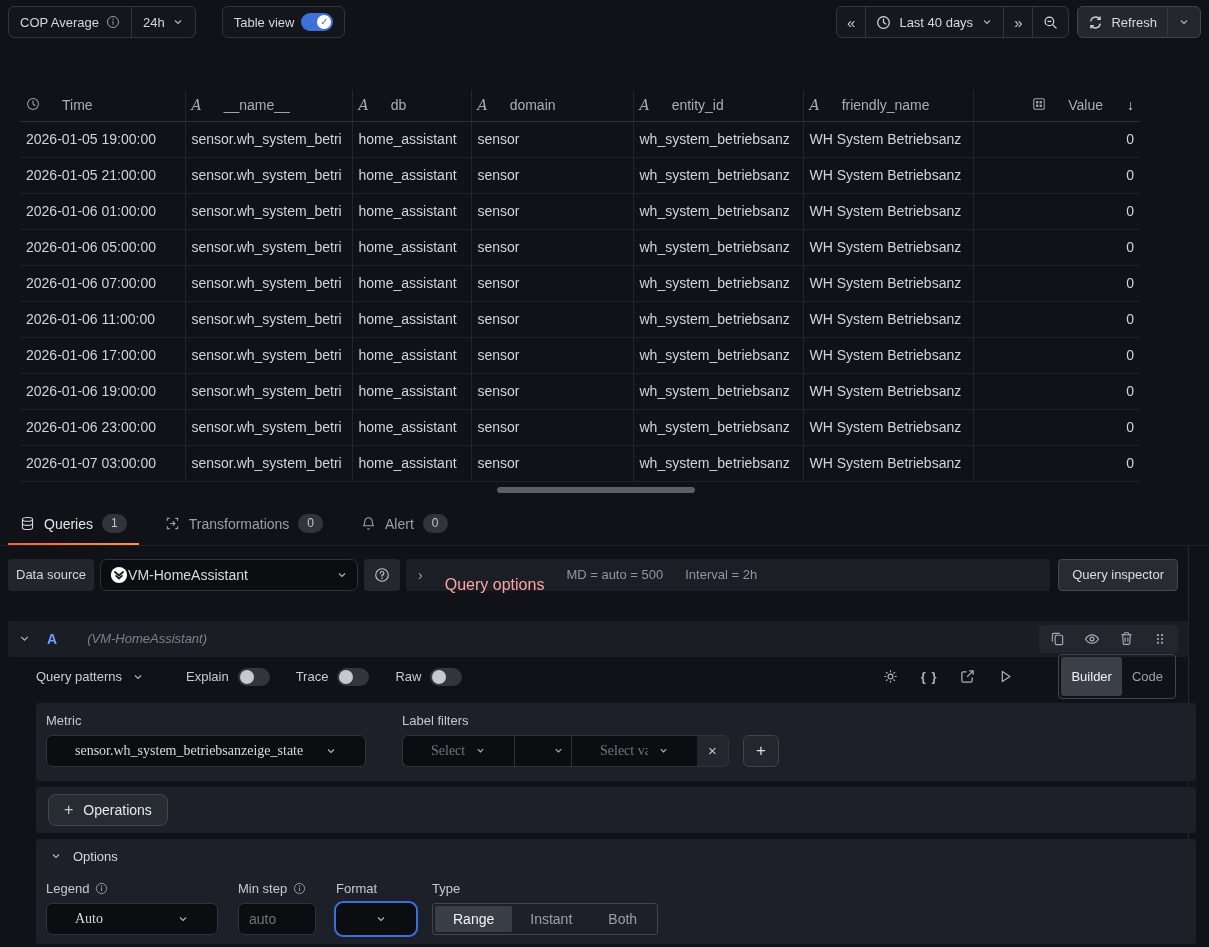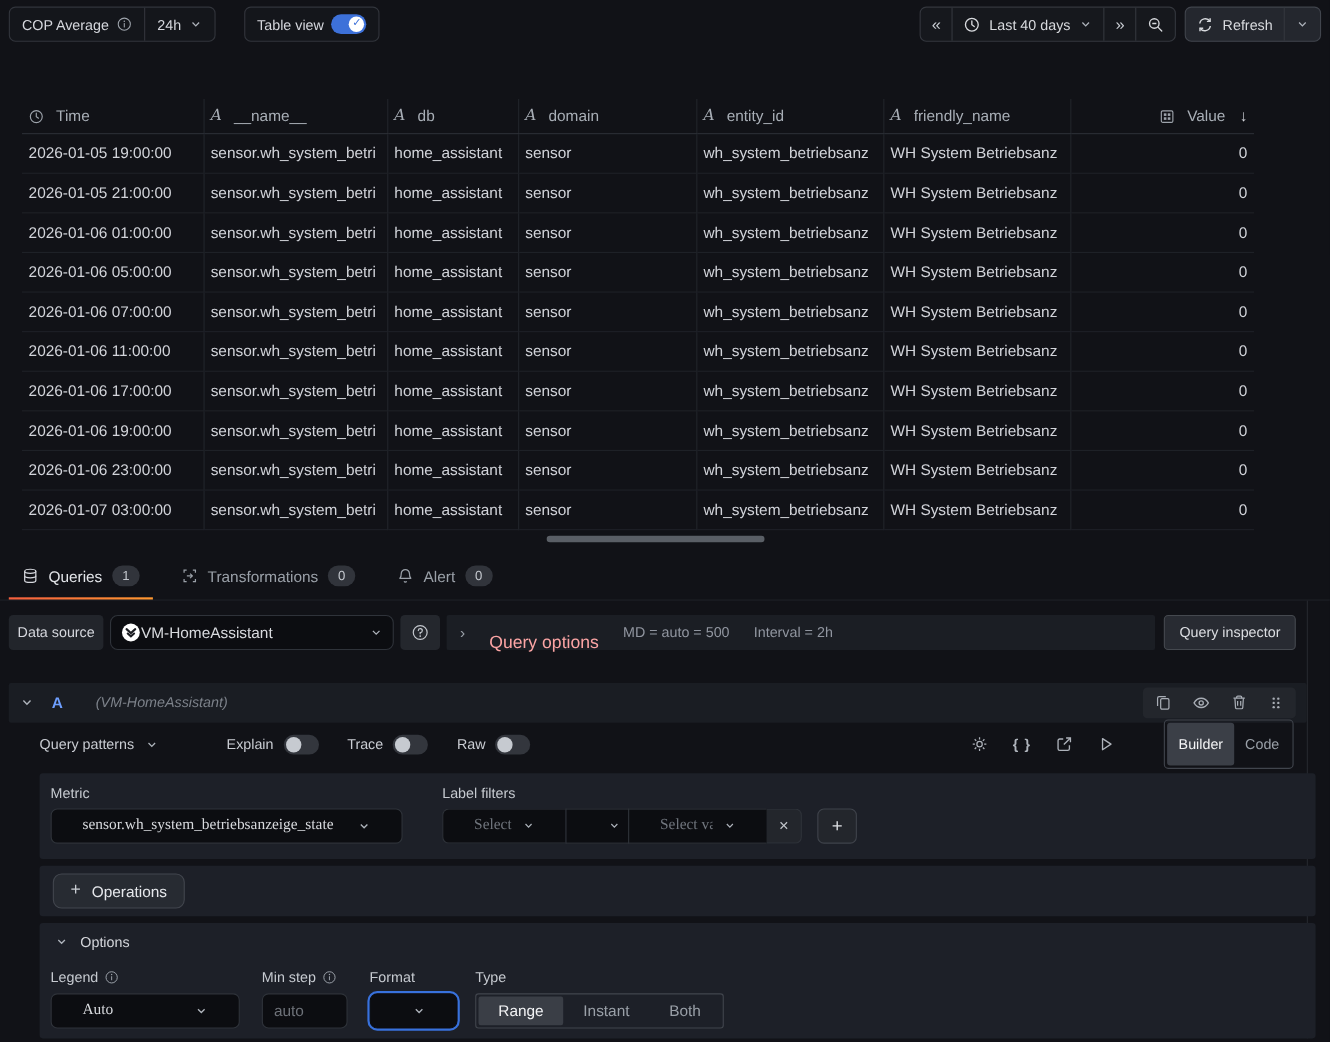--- a/index.html
+++ b/index.html
@@ -26,21 +26,21 @@
   .btn-group { display:flex; align-items:stretch; height:32px; border:1px solid #34373e; border-radius:6px; background:#16181d; }
   .btn-group .bseg { display:flex; align-items:center; gap:8px; padding:0 10px; font-size:13px; color:#d8dade; cursor:pointer; }
   .btn-group .bseg + .bseg { border-left:1px solid #34373e; }
   .guillemet { font-size:15px; color:#c9cdd3; }
   .refresh-group { margin-left:8px; background:#24272e; border-color:#41454d; }
 
   
   .table-area { margin:46px 20px 0 20px; }
   table { border-collapse:collapse; table-layout:fixed; width:1120px; }
   th { height:31px; font-weight:400; font-size:14px; color:#a8aeb6; text-align:left; padding:0 6px; border-bottom:1px solid #2c2f36; white-space:nowrap; overflow:hidden; cursor:pointer; }
-  th .hwrap { display:flex; align-items:flex-end; gap:11px; }
+  th .hwrap { display:flex; align-items:flex-start; gap:22px; }
   th.value-col .hwrap { justify-content:flex-end; }
   td { height:36px; font-size:14px; color:#d2d4da; padding:0 6px; border-bottom:1px solid #1e2127; white-space:nowrap; overflow:hidden; }
   th:not(:last-child), td:not(:last-child) { border-right:1px solid #22252b; }
   td.value-cell { text-align:right; }
   .field-ic { font-family:"DejaVu Serif", serif; font-style:italic; font-size:14px; color:#a8aeb6; }
   .sort-arrow { color:#d2d4da; font-size:14px; margin-left:2px; }
 
   .hscroll { position:relative; height:7px; margin:5px 20px 0 20px; }
   .hscroll .thumb { position:absolute; left:477px; top:0; width:198px; height:6px; border-radius:3px; background:#5a5f66; cursor:grab; }
 
@@ -70,21 +70,21 @@
   .q-header { margin-top:30px; height:36px; background:#1a1d23; border-radius:2px; display:flex; align-items:center; padding:0 10px; }
   .q-header .qchev { color:#aeb3bb; margin-right:16px; cursor:pointer; }
   .refid { color:#6e9fff; font-size:14px; font-weight:700; margin-right:30px; }
   .ds-hint { font-style:italic; font-size:13px; color:#7d828a; }
   .q-actions { margin-left:auto; height:28px; display:flex; align-items:center; gap:19px; padding:0 11px; background:#23262c; border-radius:4px; color:#a8adb5; }
   .q-actions .icon { cursor:pointer; }
 
   .patterns-row { height:40px; display:flex; align-items:center; padding-left:28px; padding-right:12px; }
   .patterns-dd { display:flex; align-items:center; gap:10px; font-size:13px; color:#c9ccd2; cursor:pointer; }
   .toggle-item { display:flex; align-items:center; gap:9px; font-size:13px; color:#c9ccd2; }
-  .toggle-item:nth-of-type(2) { margin-left:62px; }
+  .toggle-item:nth-of-type(2) { margin-left:42px; }
   .toggle-item + .toggle-item { margin-left:26px; }
   .editor-icons { margin-left:auto; display:flex; align-items:center; gap:23px; color:#aeb3bb; }
   .editor-icons .icon { cursor:pointer; }
   .braces-ic { font-size:13px; letter-spacing:1px; color:#aeb3bb; font-weight:700; }
   .mode-switch { display:flex; border:1px solid #41454d; border-radius:4px; padding:2px; margin-left:22px; }
   .mode { padding:12px 10px; font-size:13px; color:#9aa0a8; border-radius:3px; cursor:pointer; }
   .mode.active { background:#3b3f47; color:#f2f3f5; }
 
   .card { margin:6px 16px 0 28px; width:1160px; background:#1d2028; border-radius:3px; }
   .builder-card { padding:10px 12px 14px 10px; display:flex; gap:36px; }

